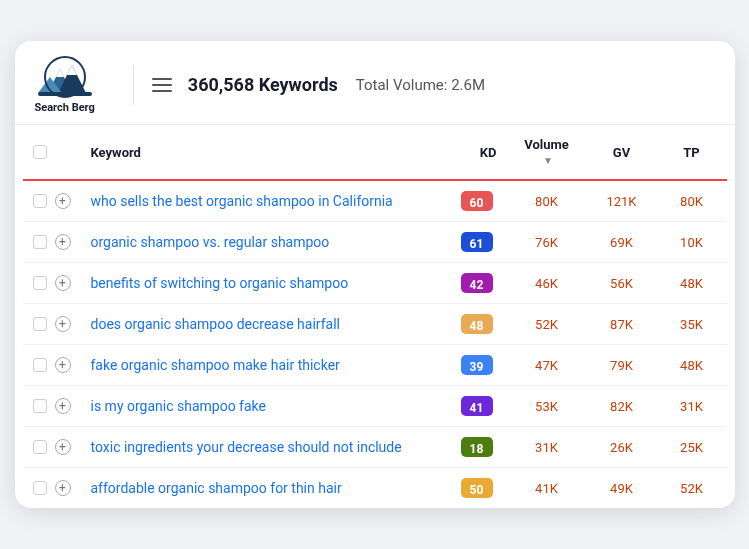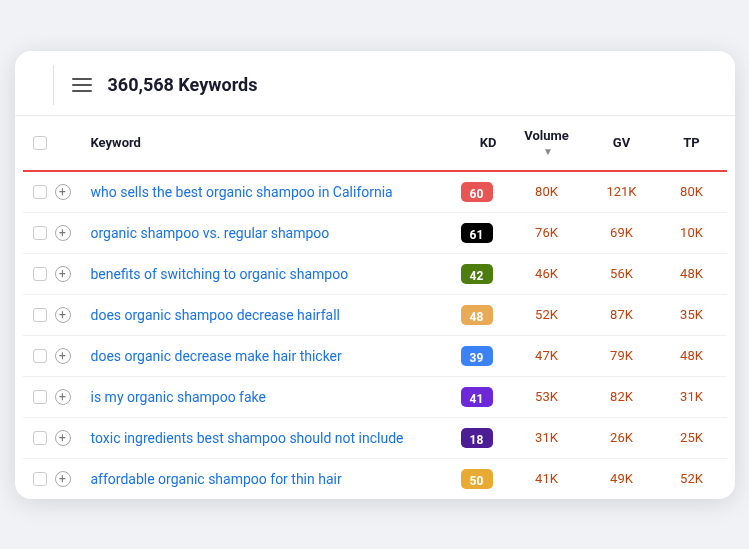--- a/index.html
+++ b/index.html
@@ -169,31 +169,49 @@
       font-size: 10px;
       color: #888;
     }
   </style>
 </head>
 <body>
 
 <div class="card">
 
   <div class="header">
+    <div class="logo-area">
+
+      <svg class="logo-icon" viewBox="0 0 54 44" fill="none" xmlns="http://www.w3.org/2000/svg">
+
+        <polygon points="10,38 22,14 34,38" fill="#2a6496"></polygon>
+        <polygon points="20,38 34,10 48,38" fill="#1a3a5c"></polygon>
+        <polygon points="0,38 12,22 24,38" fill="#4a8ab5"></polygon>
+
+        <polygon points="22,14 18,22 26,22" fill="white"></polygon>
+        <polygon points="34,10 29,20 39,20" fill="white"></polygon>
+
+        <rect x="0" y="37" width="54" height="4" rx="2" fill="#1a3a5c"></rect>
+
+        <circle cx="27" cy="22" r="20" stroke="#1a3a5c" stroke-width="2" fill="none"></circle>
+      </svg>
+      <span class="logo-text">Search Berg</span>
+    </div>
 
     <div class="header-divider"></div>
 
     <div class="menu-icon">
       <span></span>
       <span></span>
       <span></span>
     </div>
 
     <div class="header-stats">
       <span class="keywords-count">360,568 Keywords</span>
+      <span class="total-volume">Total Volume: 2.6M</span>
     </div>
   </div>
 
   <div class="table-wrapper">
     <table>
       <thead>
         <tr>
           <th style="width:30px;">
             <div class="checkbox"></div>
           </th>
@@ -222,34 +240,34 @@
             <td class="num-cell">80K</td>
           </tr>
           <tr>
             <td>
       <div class="row-controls">
         <div class="checkbox"></div>
         <div class="plus-btn">+</div>
       </div>
     </td>
             <td><a href="#" class="keyword-link">organic shampoo vs. regular shampoo</a></td>
-            <td class="kd-cell"><span class="kd-badge" style="background:#000000">61</span></td>
+            <td class="kd-cell"><span class="kd-badge" style="background:#1d4ed8">61</span></td>
             <td class="num-cell">76K</td>
             <td class="num-cell">69K</td>
             <td class="num-cell">10K</td>
           </tr>
           <tr>
             <td>
       <div class="row-controls">
         <div class="checkbox"></div>
         <div class="plus-btn">+</div>
       </div>
     </td>
             <td><a href="#" class="keyword-link">benefits of switching to organic shampoo</a></td>
-            <td class="kd-cell"><span class="kd-badge" style="background:#4d7c0f">42</span></td>
+            <td class="kd-cell"><span class="kd-badge" style="background:#a21caf">42</span></td>
             <td class="num-cell">46K</td>
             <td class="num-cell">56K</td>
             <td class="num-cell">48K</td>
           </tr>
           <tr>
             <td>
       <div class="row-controls">
         <div class="checkbox"></div>
         <div class="plus-btn">+</div>
       </div>
@@ -260,21 +278,21 @@
             <td class="num-cell">87K</td>
             <td class="num-cell">35K</td>
           </tr>
           <tr>
             <td>
       <div class="row-controls">
         <div class="checkbox"></div>
         <div class="plus-btn">+</div>
       </div>
     </td>
-            <td><a href="#" class="keyword-link">does organic decrease make hair thicker</a></td>
+            <td><a href="#" class="keyword-link">fake organic shampoo make hair thicker</a></td>
             <td class="kd-cell"><span class="kd-badge" style="background:#3b82f6">39</span></td>
             <td class="num-cell">47K</td>
             <td class="num-cell">79K</td>
             <td class="num-cell">48K</td>
           </tr>
           <tr>
             <td>
       <div class="row-controls">
         <div class="checkbox"></div>
         <div class="plus-btn">+</div>
@@ -286,22 +304,22 @@
             <td class="num-cell">82K</td>
             <td class="num-cell">31K</td>
           </tr>
           <tr>
             <td>
       <div class="row-controls">
         <div class="checkbox"></div>
         <div class="plus-btn">+</div>
       </div>
     </td>
-            <td><a href="#" class="keyword-link">toxic ingredients best shampoo should not include</a></td>
-            <td class="kd-cell"><span class="kd-badge" style="background:#4c1d95">18</span></td>
+            <td><a href="#" class="keyword-link">toxic ingredients your decrease should not include</a></td>
+            <td class="kd-cell"><span class="kd-badge" style="background:#4d7c0f">18</span></td>
             <td class="num-cell">31K</td>
             <td class="num-cell">26K</td>
             <td class="num-cell">25K</td>
           </tr>
           <tr>
             <td>
       <div class="row-controls">
         <div class="checkbox"></div>
         <div class="plus-btn">+</div>
       </div>

